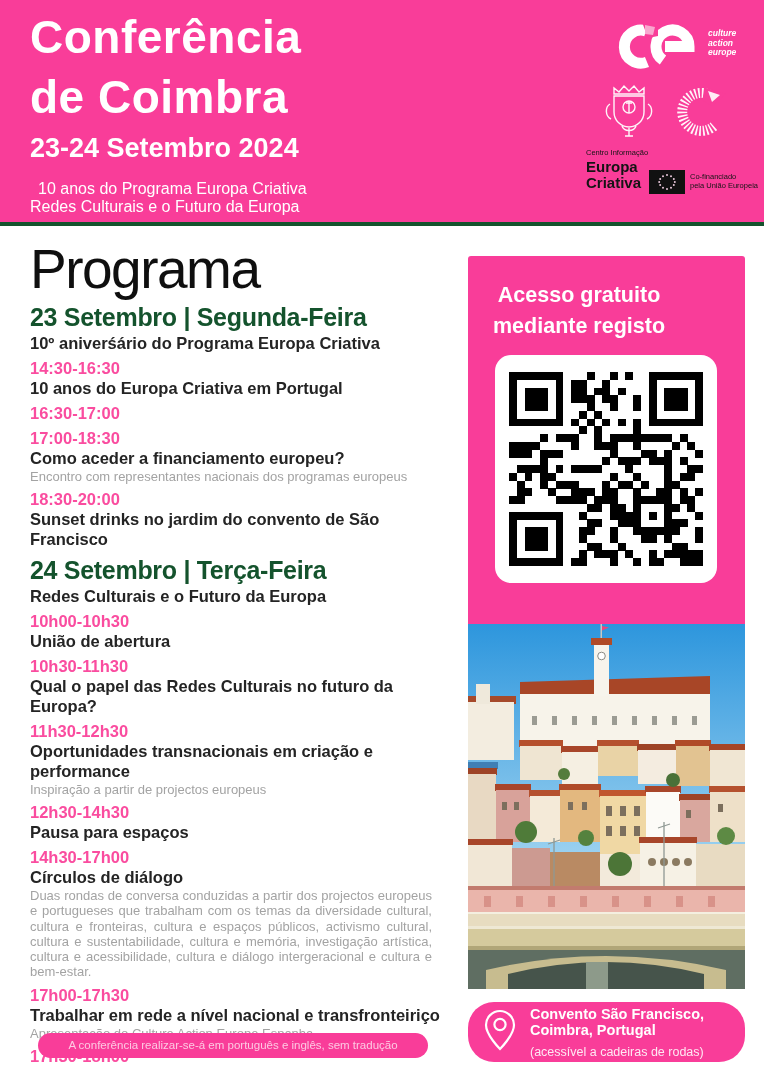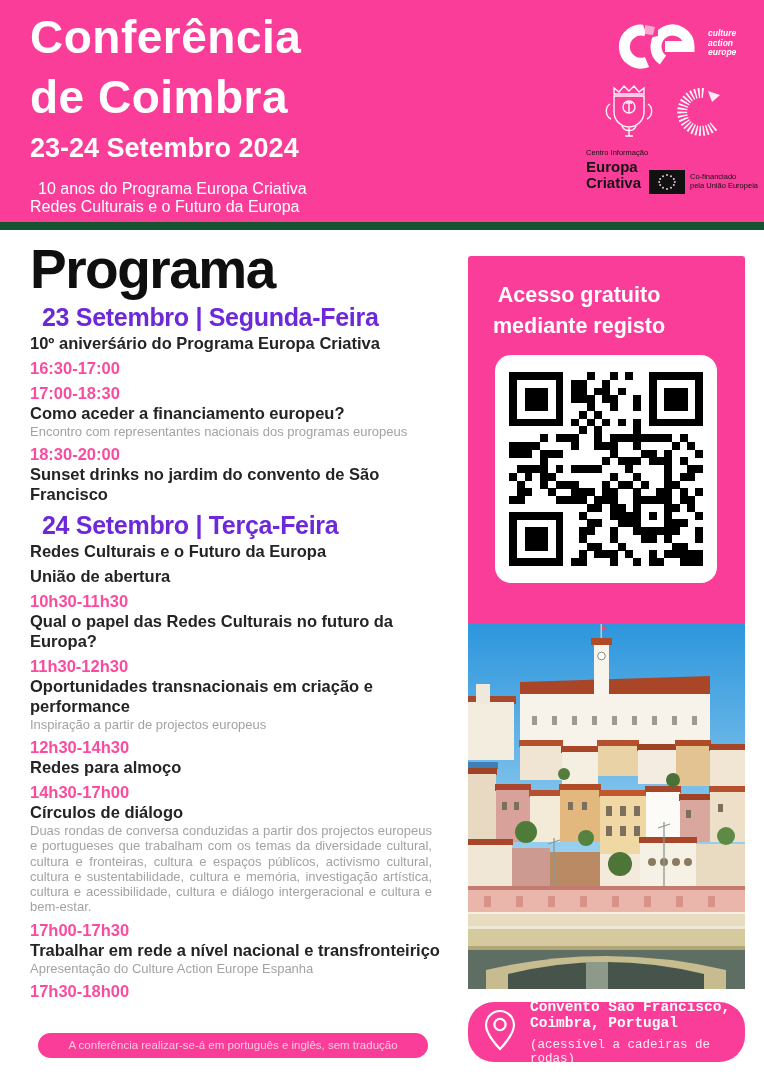--- a/index.html
+++ b/index.html
@@ -1,57 +1,57 @@
 <!DOCTYPE html>
 <html><head>
 <meta charset="utf-8">
 <style>
   html,body{margin:0;padding:0;background:#e8e8e8;}
   .poster{
     position:relative;width:764px;height:1080px;margin:0 auto;background:#ffffff;
     font-family:"Liberation Sans", sans-serif;overflow:hidden;
   }
   
-  .header{position:absolute;left:0;top:0;width:764px;height:222px;background:#F93D99;border-bottom:8px solid #14532d;color:#fff;}
+  .header{position:absolute;left:0;top:0;width:764px;height:222px;background:#F93D99;border-bottom:4px solid #14532d;color:#fff;}
   .title-l1{position:absolute;left:30px;top:10px;font-size:46px;font-weight:bold;letter-spacing:.5px;margin:0;}
   .title-l2{position:absolute;left:30px;top:70px;font-size:46px;font-weight:bold;letter-spacing:.5px;margin:0;}
   .hdr-dates{position:absolute;left:30px;top:133px;font-size:27px;font-weight:bold;margin:0;}
   .hdr-sub1{position:absolute;left:30px;top:172px;font-size:16px;font-weight:normal;margin:8px;}
   .hdr-sub2{position:absolute;left:30px;top:198px;font-size:16px;font-weight:normal;margin:0;}
   .cae-glyph{position:absolute;left:612px;top:22px;}
   .cae-text{position:absolute;left:708px;top:29px;font-size:8.5px;line-height:9.5px;font-weight:bold;color:#fff;font-style:italic;}
   .coat-svg{position:absolute;left:600px;top:80px;}
   .clogo-svg{position:absolute;left:668px;top:88px;}
   .ec-block{position:absolute;left:586px;top:148px;color:#141414;}
   .ec-small{font-size:7.5px;font-weight:normal;margin:0 0 2px 0;}
   .ec-line{font-size:15px;font-weight:bold;line-height:16px;margin:0;}
   .eu-flag{position:absolute;left:649px;top:170px;}
   .eu-text{position:absolute;left:690px;top:172px;color:#141414;font-size:7.5px;font-weight:normal;line-height:9px;}
   
   .program-col{position:absolute;left:30px;top:242px;width:414px;}
-  .program-title{font-size:55px;line-height:54px;font-weight:bold;letter-spacing:-1.5px;color:#0f0f0f;margin:0 0 6px 0;}
-  .day-heading{font-size:25px;line-height:27px;font-weight:bold;color:#6d28d9;margin:8px 0 0 12px;letter-spacing:-0.3px;}
+  .program-title{font-size:55px;line-height:54px;font-weight:normal;letter-spacing:-1.5px;color:#0f0f0f;margin:0 0 6px 0;}
+  .day-heading{font-size:25px;line-height:27px;font-weight:bold;color:#14532d;margin:8px 0 0 0;letter-spacing:-0.3px;}
   .day-sub{font-size:16.5px;line-height:19px;font-weight:bold;color:#242424;margin:3px 0 0 0;}
   .slot{margin-top:5px;}
   .slot .time{font-size:16.5px;line-height:20px;font-weight:bold;color:#FA4C9F;margin:0;}
   .slot .slot-title{font-size:16.5px;line-height:20px;font-weight:bold;color:#242424;margin:0;}
   .slot .note{font-size:13px;line-height:15px;font-weight:normal;color:#A3A3A3;margin:1px 12px 0 0;}
   .slot .note.justify{text-align:justify;line-height:15.3px;}
   .lang-note{position:absolute;left:38px;top:1033px;width:390px;height:25px;border-radius:13px;background:#F93D99;
     color:rgba(255,255,255,.72);font-size:11.5px;line-height:25px;text-align:center;}
   
   .access-box{position:absolute;left:468px;top:256px;width:277px;height:443px;background:#F93D99;border-radius:3px;text-align:center;}
   .access-title{position:absolute;left:25px;top:24px;color:#fff;font-size:21.5px;line-height:31px;font-weight:bold;margin:0;}
   .qr-card{position:absolute;left:27px;top:99px;width:222px;height:228px;background:#fff;border-radius:16px;}
   .qr-card svg{position:absolute;left:14px;top:17px;}
   .photo{position:absolute;left:468px;top:624px;width:277px;height:365px;overflow:hidden;}
   .venue-badge{position:absolute;left:468px;top:1002px;width:277px;height:60px;background:#F93D99;border-radius:26px;
     display:flex;align-items:center;}
   .pin-wrap{flex:0 0 auto;margin-left:14px;}
-  .venue-text{margin-left:12px;color:#fff;font-family:Liberation Mono, monospace;}
+  .venue-text{margin-left:12px;color:#fff;}
   .venue-l1,.venue-l2{font-size:14.5px;line-height:16.5px;font-weight:bold;margin:0;}
   .venue-l3{font-size:12.5px;line-height:14px;font-weight:normal;color:rgba(255,255,255,.88);margin:6px 0 0 0;}
 </style>
 </head>
 <body>
 
 <div class="poster">
 
   <div class="header">
     <h1 class="title-l1">Conferência</h1>
@@ -121,50 +121,55 @@
     </div>
   </div>
 
   <div class="program-col">
     <h2 class="program-title">Programa</h2>
 
     <h3 class="day-heading">23 Setembro | Segunda-Feira</h3>
     <p class="day-sub">10º aniverśário do Programa Europa Criativa</p>
 
     <div class="slot">
+      <p class="time">14:30-16:30</p>
+      <p class="slot-title">10 anos do Europa Criativa em Portugal</p>
+    </div>
+    <div class="slot">
       <p class="time">16:30-17:00</p>
     </div>
     <div class="slot">
       <p class="time">17:00-18:30</p>
       <p class="slot-title">Como aceder a financiamento europeu?</p>
       <p class="note">Encontro com representantes nacionais dos programas europeus</p>
     </div>
     <div class="slot">
       <p class="time">18:30-20:00</p>
       <p class="slot-title">Sunset drinks no jardim do convento de São Francisco</p>
     </div>
 
     <h3 class="day-heading">24 Setembro | Terça-Feira</h3>
     <p class="day-sub">Redes Culturais e o Futuro da Europa</p>
 
     <div class="slot">
+      <p class="time">10h00-10h30</p>
       <p class="slot-title">União de abertura</p>
     </div>
     <div class="slot">
       <p class="time">10h30-11h30</p>
       <p class="slot-title">Qual o papel das Redes Culturais no futuro da Europa?</p>
     </div>
     <div class="slot">
       <p class="time">11h30-12h30</p>
       <p class="slot-title">Oportunidades transnacionais em criação e performance</p>
       <p class="note">Inspiração a partir de projectos europeus</p>
     </div>
     <div class="slot">
       <p class="time">12h30-14h30</p>
-      <p class="slot-title">Redes para almoço</p>
+      <p class="slot-title">Pausa para espaços</p>
     </div>
     <div class="slot">
       <p class="time">14h30-17h00</p>
       <p class="slot-title">Círculos de diálogo</p>
       <p class="note justify">Duas rondas de conversa conduzidas a partir dos projectos europeus e portugueses que trabalham com os temas da diversidade cultural, cultura e fronteiras, cultura e espaços públicos, activismo cultural, cultura e sustentabilidade, cultura e memória, investigação artística, cultura e acessibilidade, cultura e diálogo intergeracional e cultura e bem-estar.</p>
     </div>
     <div class="slot">
       <p class="time">17h00-17h30</p>
       <p class="slot-title">Trabalhar em rede a nível nacional e transfronteiriço</p>
       <p class="note">Apresentação do Culture Action Europe Espanha</p>

